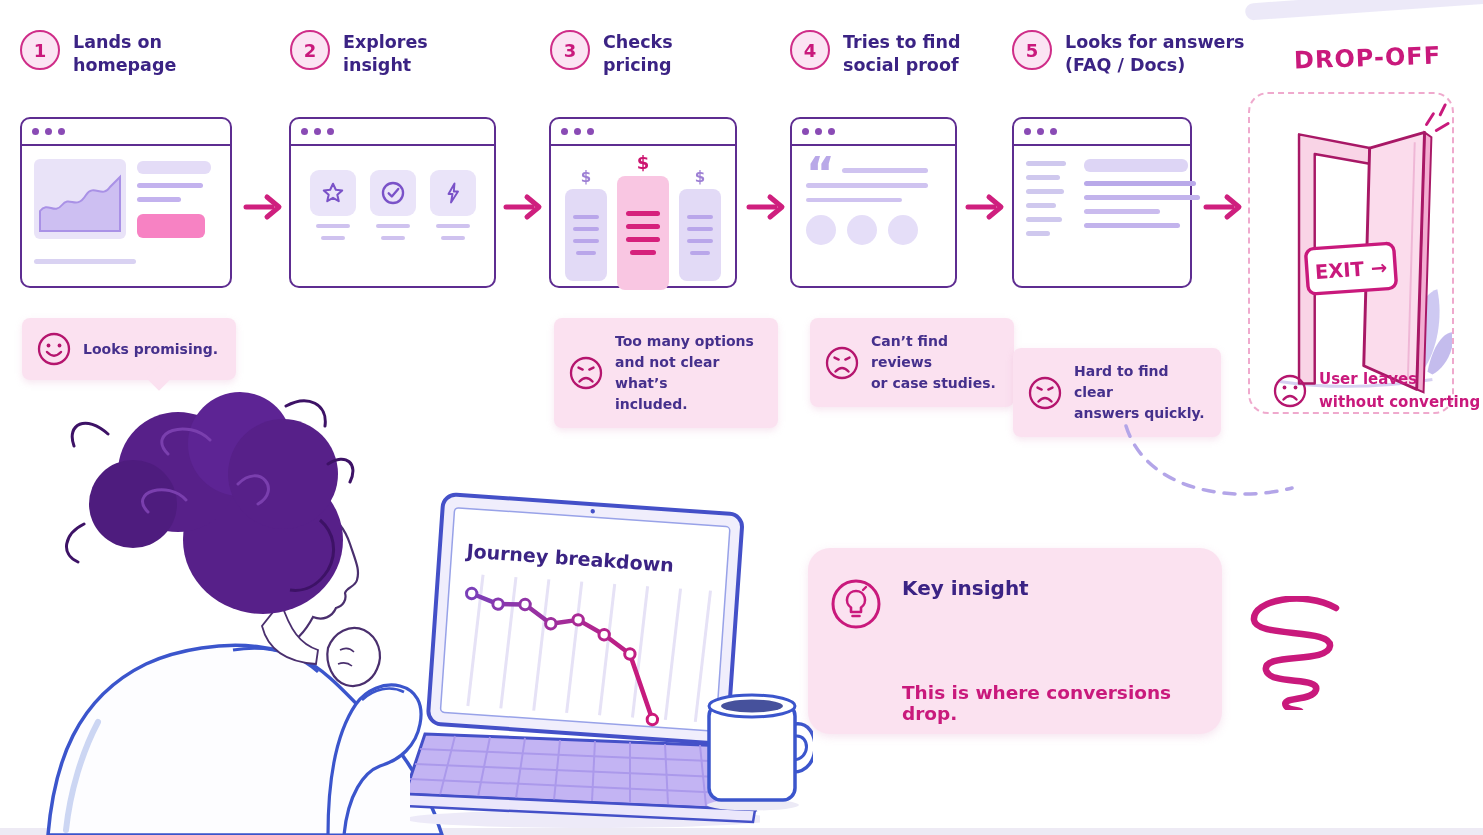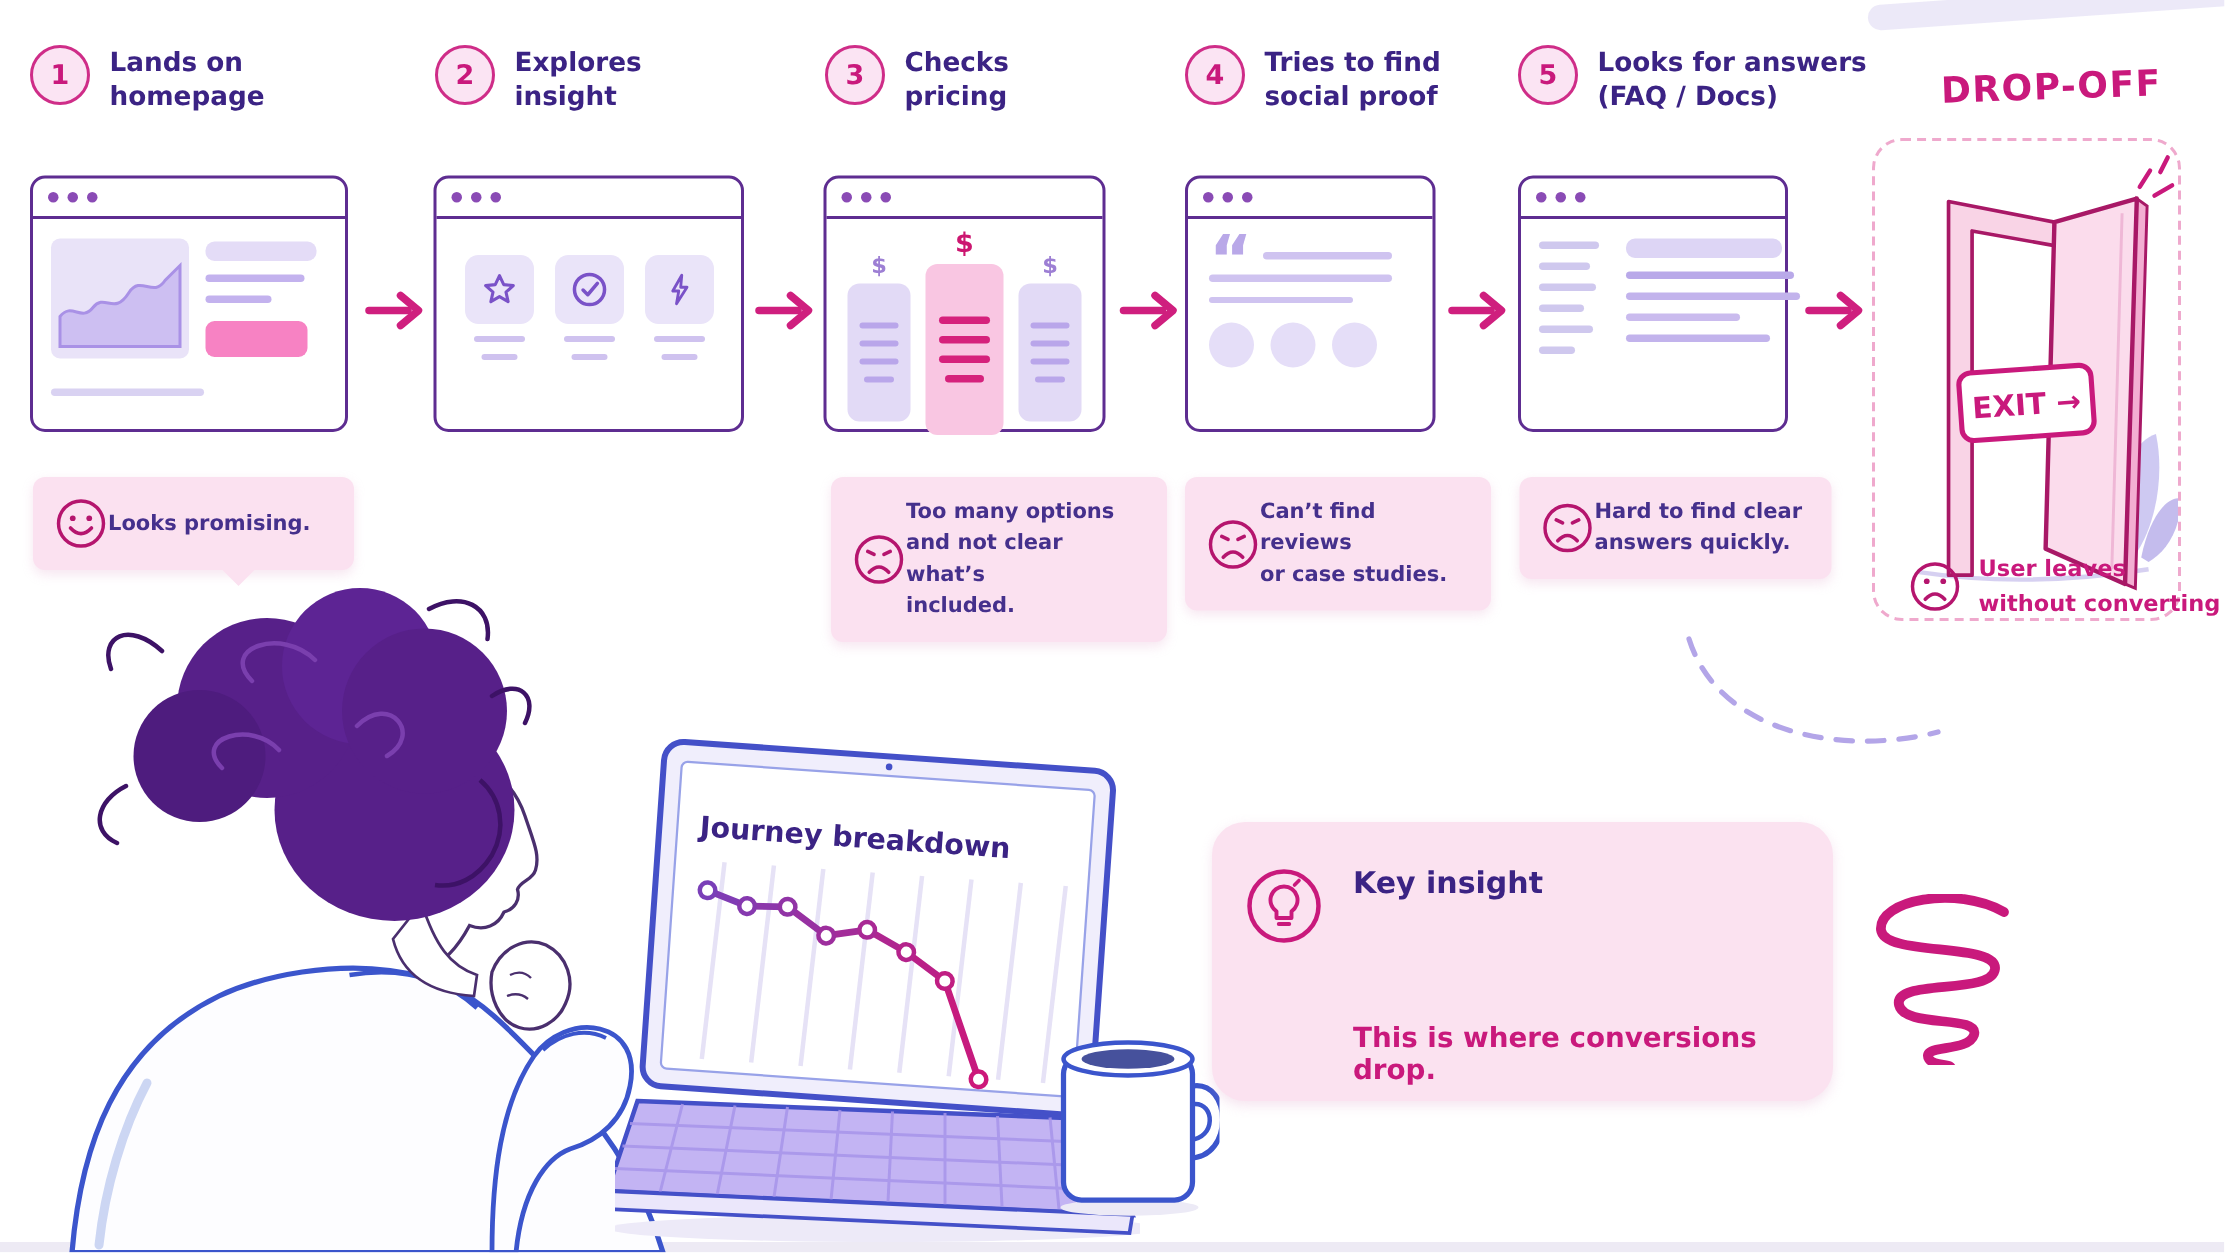--- a/index.html
+++ b/index.html
@@ -53,25 +53,25 @@
   .b5 .body{display:flex;gap:9px;padding:13px 12px 0;}
   .side-nav{display:flex;flex-direction:column;gap:9px;padding-top:2px;}
   .side-nav .ln{background:#cfc8ee;}
   .vdiv{width:2px;background:#ddd3f4;border-radius:1px;}
   .doc{display:flex;flex-direction:column;gap:9px;flex:1;}
   .doc-bar{height:13px;border-radius:6px;background:#ddd5f5;width:104px;}
   
   .arrow{position:absolute;top:192px;width:40px;height:30px;}
   .a1{left:243px}.a2{left:503px}.a3{left:746px}.a4{left:965px}.a5{left:1203px}
   
-  .callout{position:absolute;background:#fbe1f0;border-radius:8px;padding:13px 14px;display:flex;
+  .callout{position:absolute;background:#fbe1f0;border-radius:8px;padding:13px 14px;display:flex;gap:11px;
            align-items:center;box-shadow:0 3px 7px rgba(225,170,205,.28);}
   .c1{left:22px;top:318px;width:186px}.c2{left:292px;top:318px;width:200px}
-  .c3{left:554px;top:318px;width:196px}.c4{left:790px;top:318px;width:176px}
-  .c5{left:1013px;top:318px;width:180px}
+  .c3{left:554px;top:318px;width:196px}.c4{left:810px;top:318px;width:176px}
+  .c5{left:1013px;top:348px;width:180px}
   .callout-text{font-weight:bold;font-size:14px;line-height:1.5;color:#45308c;white-space:pre-line;}
   .tail{position:absolute;width:18px;height:18px;background:#fbe1f0;transform:rotate(45deg);}
   .t1{left:128px;bottom:-7px}.t2{left:30px;bottom:-8px}
   .face{width:36px;height:36px;flex:0 0 auto;}
   .face svg{width:36px;height:36px;}
   .f-ring{fill:none;stroke:#b5156e;stroke-width:2.3;}
   .e-dot circle{fill:#b5156e;}
   .e-slant path,.m-smile,.m-flat,.m-frown{fill:none;stroke:#b5156e;stroke-width:2.4;stroke-linecap:round;}
   .e-dot,.e-slant,.m-smile,.m-flat,.m-frown{display:none;}
   .face[data-mood="happy"] .e-dot,.face[data-mood="happy"] .m-smile{display:inline;}

